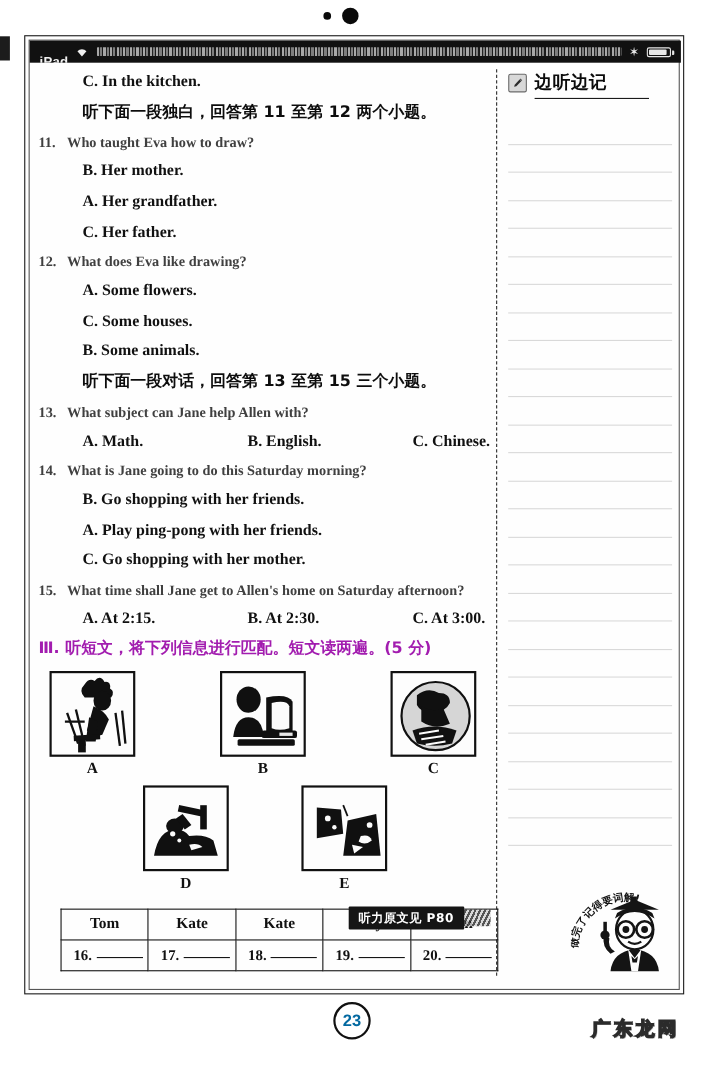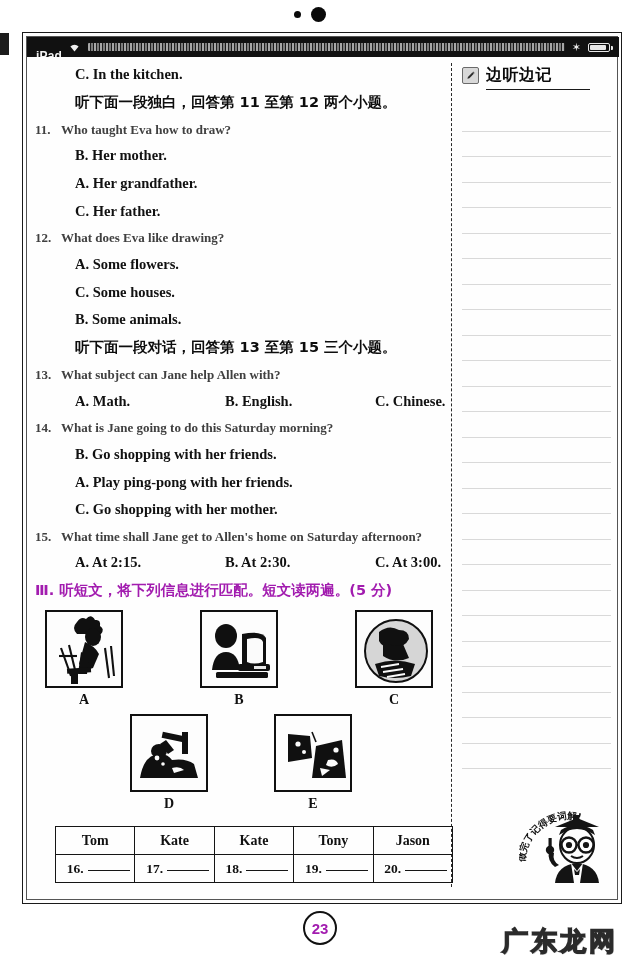--- a/index.html
+++ b/index.html
@@ -326,29 +326,29 @@
     position: absolute;
     left: 50%;
     transform: translateX(-50%);
     bottom: 30px;
     width: 34px; height: 34px;
     border: 2.2px solid #111;
     border-radius: 50%;
     display: flex; align-items: center; justify-content: center;
     font-family: "Liberation Sans", sans-serif;
     font-size: 15px; font-weight: bold;
-    color: #a21caf;
+    color: #0369a1;
     background: #fff;
   }
   #watermark {
     position: absolute;
     right: 22px;
-    bottom: 16px;
+    bottom: 28px;
     font-family: "DejaVu Sans", sans-serif;
-    font-size: 26px;
+    font-size: 17px;
     font-weight: bold;
     color: #ffffff;
     letter-spacing: 3px;
     -webkit-text-stroke: 1.4px #2b2b2b;
     text-shadow: 1px 1px 0 #bdbdbd;
   }
 </style>
 </head>
 <body>
 
@@ -548,20 +548,24 @@
         <tr class="blanks">
           <td><span>16.</span><span class="blank-rule"></span></td>
           <td><span>17.</span><span class="blank-rule"></span></td>
           <td><span>18.</span><span class="blank-rule"></span></td>
           <td><span>19.</span><span class="blank-rule"></span></td>
           <td><span>20.</span><span class="blank-rule"></span></td>
         </tr>
       </tbody>
         </table>
 
+      <div id="script-banner">
+        <span id="script-tag">听力原文见 P80</span>
+        <span id="script-tail"></span>
+      </div>
 
     </div>
 
     <div id="divider"></div>
 
     <div id="right-col">
       <div id="note-head">
         <span id="note-icon">
           <svg viewBox="0 0 12 12" width="11" height="11">
             <path d="M2.6 9.6 L3.2 7.6 L8.0 2.6 L9.6 4.2 L4.8 9.1 Z" fill="#2c2c2c"></path>

